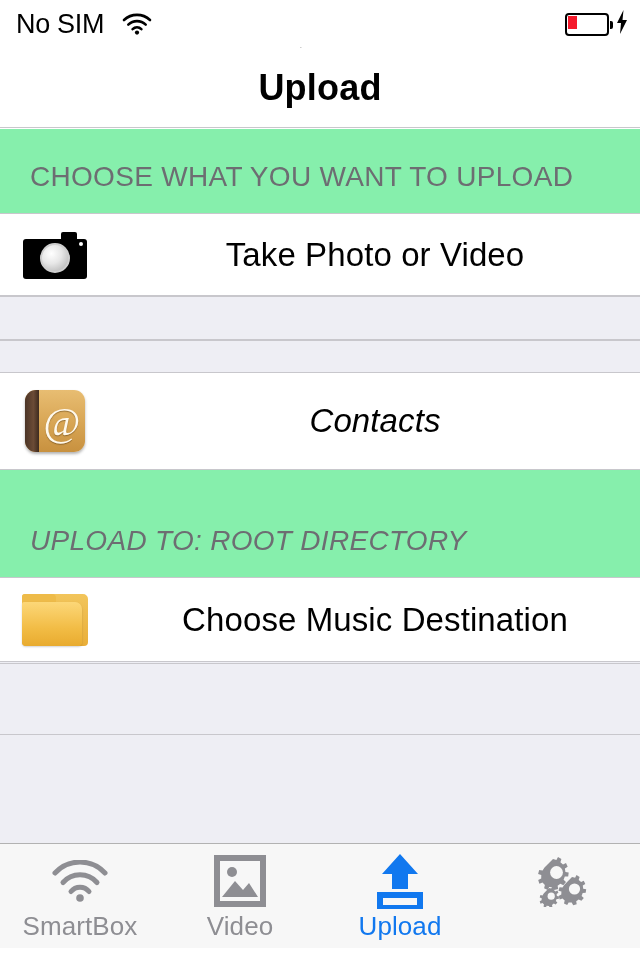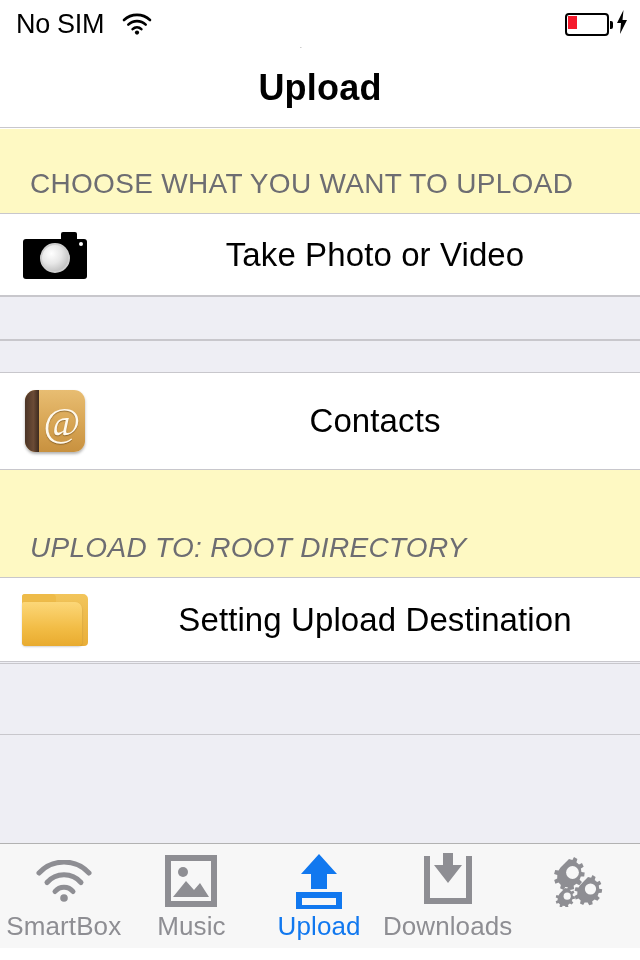--- a/index.html
+++ b/index.html
@@ -41,43 +41,43 @@
     border-bottom:1px solid #c8c7cc;
   }
   .nav-title{ font-size:36px; font-weight:700; color:#000; letter-spacing:0.2px; }
 
   
   .tableview{
     position:absolute; top:129px; left:0; width:640px; height:726px;
     background:#eeeef4; overflow:hidden;
   }
   .section-header{
-    height:85px; background:#fef9c3; display:flex; align-items:flex-end;
-    padding:0 0 13px 30px; border-bottom:1px solid #c8c7cc;
+    height:85px; background:#86efac; display:flex; align-items:flex-end;
+    padding:0 0 20px 30px; border-bottom:1px solid #c8c7cc;
   }
   .section-header .sh-text{
     font-size:28px; color:#6d6d72; letter-spacing:0.3px; font-weight:400;
   }
   .gap{
     background:#eeeef4; border-top:1px solid #c8c7cc; border-bottom:1px solid #c8c7cc;
   }
   .gap-plain{ background:#eeeef4; }
 
   .row{
     background:#ffffff; display:flex; align-items:center;
     border-bottom:1px solid #c8c7cc; position:relative;
   }
   .row-icon{
     width:110px; min-width:110px; display:flex; align-items:center; justify-content:center;
   }
   .row-label{
     flex:1; text-align:center; font-size:33px; color:#000; line-height:1.26;
     letter-spacing:0.1px;
   }
-  .row-label .l2{ display:block; }
+  .row-label .l2{ display:block;font-style:italic; }
 
   
   .cam{ position:relative; width:64px; height:48px; }
   .cam-body{ position:absolute; left:0; top:8px; width:64px; height:40px; background:#000; border-radius:3px; }
   .cam-bump{ position:absolute; left:38px; top:1px; width:16px; height:9px; background:#000; border-radius:2px 2px 0 0; }
   .cam-lens{
     position:absolute; left:17px; top:12px; width:30px; height:30px; border-radius:50%;
     background:radial-gradient(circle at 36% 33%, #ffffff 0%, #e7e7e7 42%, #a9a9a9 100%);
     border:2px solid #cfcfcf;
   }
@@ -218,21 +218,21 @@
     </div>
 
     <div class="row" style="height:84px;">
       <div class="row-icon">
         <span class="folder">
           <span class="folder-back"></span>
           <span class="folder-tab"></span>
           <span class="folder-front"></span>
         </span>
       </div>
-      <div class="row-label">Setting Upload Destination</div>
+      <div class="row-label">Choose Music Destination</div>
     </div>
 
     <div class="gap-plain" style="height:1px;"></div>
     <div class="gap" style="height:72px;"></div>
 
   </div>
 
   <div class="tabbar">
 
     <div class="tab">
@@ -248,42 +248,33 @@
     </div>
 
     <div class="tab">
       <div class="tab-ico">
         <svg width="52" height="52" viewBox="0 0 52 52">
           <rect x="3" y="3" width="46" height="46" fill="none" stroke="#8e8e93" stroke-width="6"></rect>
           <circle cx="18" cy="17" r="5" fill="#8e8e93"></circle>
           <path d="M8 42 L21 26 L29 35 L35 28 L44 42 Z" fill="#8e8e93"></path>
         </svg>
       </div>
-      <div class="tab-label">Music</div>
+      <div class="tab-label">Video</div>
     </div>
 
     <div class="tab active">
       <div class="tab-ico">
         <svg width="52" height="56" viewBox="0 0 52 56">
           <path d="M26 1 L44 21 H34 V36 H18 V21 H8 Z" fill="#1178ef"></path>
           <rect x="6" y="42" width="40" height="13" fill="none" stroke="#1178ef" stroke-width="6"></rect>
         </svg>
       </div>
       <div class="tab-label">Upload</div>
     </div>
 
-    <div class="tab">
-      <div class="tab-ico">
-        <svg width="54" height="56" viewBox="0 0 54 56">
-          <path d="M6 6 V48 H48 V6" fill="none" stroke="#8e8e93" stroke-width="6" stroke-linecap="square"></path>
-          <path d="M27 30 L41 12 H32 V0 H22 V12 H13 Z" fill="#8e8e93" transform="translate(0,0)"></path>
-        </svg>
-      </div>
-      <div class="tab-label">Downloads</div>
-    </div>
 
     <div class="tab">
       <div class="tab-ico">
         <svg width="56" height="52" viewBox="0 0 56 52">
           <g fill="#8e8e93">
             <path d="M21 4 l3.4 .9 1.6 -3 3.4 2.2 -1 3.2 2.6 2.3 3 -1.6 1.7 3.7 -2.8 1.8 .5 3.4 3.3 .5 -.5 4 -3.4 .2 -1.2 3.2 2.4 2.3 -2.6 3.1 -3 -1.5 -2.8 2 .6 3.3 -3.9 1.1 -1.7 -2.9 -3.4 -.2 -1.5 3 -3.6 -1.7 .8 -3.3 -2.4 -2.4 -3.1 1.1 -1.2 -3.8 3 -1.5 .1 -3.4 -3.2 -1 1.1 -3.9 3.4 .4 1.9 -2.9z"></path>
             <circle cx="24.5" cy="17.5" r="6.4" fill="#f7f7f7"></circle>
             <path d="M40 22 l3.1 .8 1.4 -2.7 3.1 2 -.9 2.9 2.4 2.1 2.7 -1.4 1.5 3.3 -2.5 1.6 .4 3.1 3 .5 -.5 3.6 -3 .2 -1.1 2.9 2.2 2.1 -2.4 2.8 -2.7 -1.4 -2.5 1.8 .5 3 -3.5 1 -1.5 -2.6 -3.1 -.2 -1.4 2.7 -3.2 -1.5 .7 -3 -2.2 -2.2 -2.8 1 -1.1 -3.4 2.7 -1.4 .1 -3 -2.9 -.9 1 -3.5 3 .3 1.7 -2.6z"></path>
             <circle cx="42.5" cy="34" r="5.6" fill="#f7f7f7"></circle>
             <path d="M17 33 l2.2 .5 1 -1.9 2.2 1.4 -.6 2 1.7 1.5 1.9 -1 1 2.3 -1.8 1.1 .3 2.2 2.1 .3 -.3 2.5 -2.1 .2 -.8 2 1.6 1.5 -1.7 2 -1.9 -1 -1.8 1.3 .4 2.1 -2.5 .7 -1 -1.8 -2.2 -.1 -1 1.9 -2.2 -1.1 .5 -2.1 -1.5 -1.5 -2 .7 -.8 -2.4 1.9 -1 .1 -2.1 -2 -.6 .7 -2.5 2.1 .3 1.2 -1.9z"></path>

